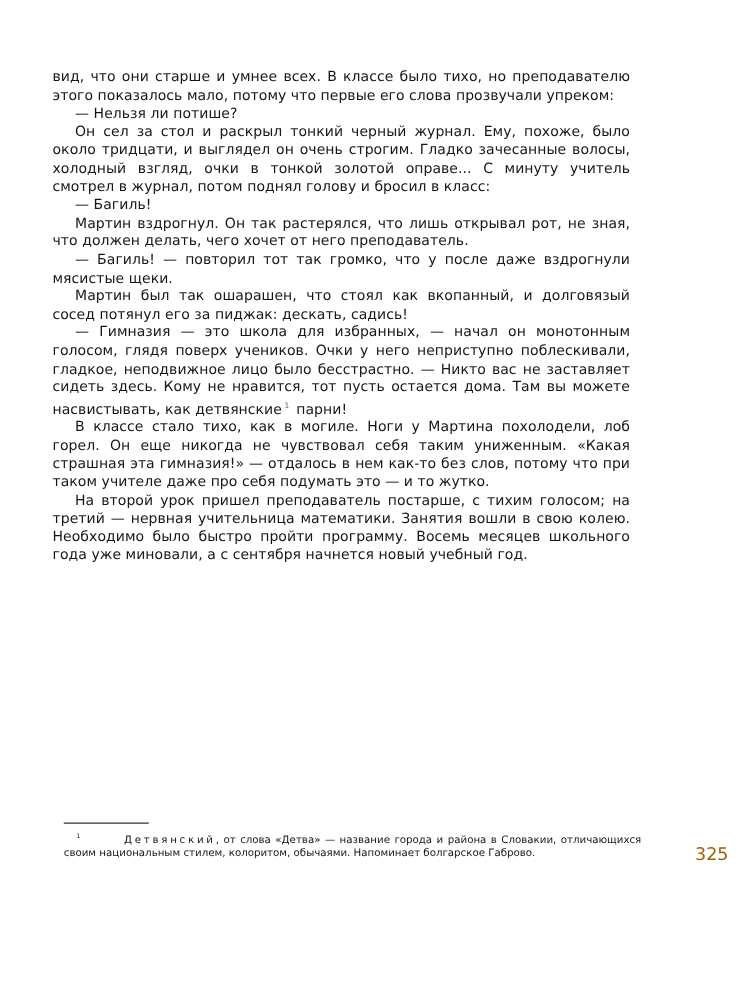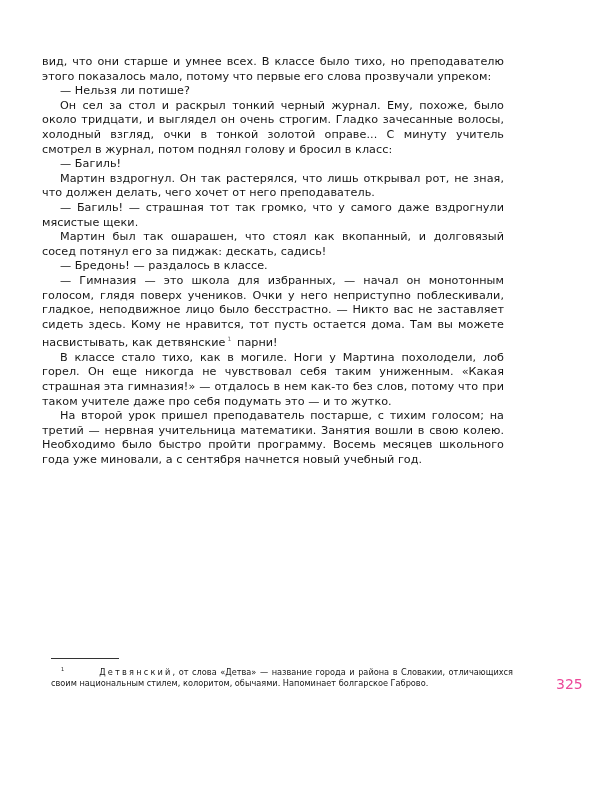--- a/index.html
+++ b/index.html
@@ -7,34 +7,33 @@
   .page { position: absolute; left: 42px; top: 55px; width: 462px; }
   .body-text { font-size: 11.2px; line-height: 14.6px; letter-spacing: 0.05px; }
   .para { margin: 0; text-align: justify; text-indent: 18px; }
   .para.first { text-indent: 0; }
   sup.fnref { font-size: 6px; vertical-align: 5px; margin: 0 2px; color: #666; }
   .fn-rule { position: absolute; left: 51px; top: 658px; width: 68px; height: 1px; background: #333; }
   .footnote { position: absolute; left: 51px; top: 664px; width: 462px; font-size: 8.2px; line-height: 11px; text-align: justify; }
   .footnote p { margin: 0; text-indent: 10px; }
   .footnote .spaced { letter-spacing: 2.2px; margin-left: 33px; }
   .footnote sup { font-size: 5px; vertical-align: 4px; margin-right: 2px; }
-  .page-number { position: absolute; left: 556px; top: 676px; font-size: 14px; color: #ec4899; }
+  .page-number { position: absolute; left: 556px; top: 676px; font-size: 14px; color: #a16207; }
 </style>
 </head>
 <body>
 
 <div class="page body-text">
   <p class="para first">вид, что они старше и умнее всех. В классе было тихо, но преподавателю этого показалось мало, потому что первые его слова прозвучали упреком:</p>
   <p class="para">— Нельзя ли потише?</p>
   <p class="para">Он сел за стол и раскрыл тонкий черный журнал. Ему, похоже, было около тридцати, и выглядел он очень строгим. Гладко зачесанные волосы, холодный взгляд, очки в тонкой золотой оправе... С минуту учитель смотрел в журнал, потом поднял голову и бросил в класс:</p>
   <p class="para">— Багиль!</p>
   <p class="para">Мартин вздрогнул. Он так растерялся, что лишь открывал рот, не зная, что должен делать, чего хочет от него преподаватель.</p>
-  <p class="para">— Багиль! — страшная тот так громко, что у самого даже вздрогнули мясистые щеки.</p>
+  <p class="para">— Багиль! — повторил тот так громко, что у после даже вздрогнули мясистые щеки.</p>
   <p class="para">Мартин был так ошарашен, что стоял как вкопанный, и долговязый сосед потянул его за пиджак: дескать, садись!</p>
-  <p class="para">— Бредонь! — раздалось в классе.</p>
   <p class="para"><span>— Гимназия — это школа для избранных, — начал он монотонным голосом, глядя поверх учеников. Очки у него неприступно поблескивали, гладкое, неподвижное лицо было бесстрастно. — Никто вас не заставляет сидеть здесь. Кому не нравится, тот пусть остается дома. Там вы можете насвистывать, как детвянские</span><sup class="fnref">1</sup><span> парни!</span></p>
   <p class="para">В классе стало тихо, как в могиле. Ноги у Мартина похолодели, лоб горел. Он еще никогда не чувствовал себя таким униженным. «Какая страшная эта гимназия!» — отдалось в нем как-то без слов, потому что при таком учителе даже про себя подумать это — и то жутко.</p>
   <p class="para">На второй урок пришел преподаватель постарше, с тихим голосом; на третий — нервная учительница математики. Занятия вошли в свою колею. Необходимо было быстро пройти программу. Восемь месяцев школьного года уже миновали, а с сентября начнется новый учебный год.</p>
 </div>
 
 <div class="fn-rule"></div>
 
 <div class="footnote">
   <p><sup>1</sup><span class="spaced">Детвянский</span><span>, от слова «Детва» — название города и района в Словакии, отличающихся своим национальным стилем, колоритом, обычаями. Напоминает болгарское Габрово.</span></p>
 </div>

